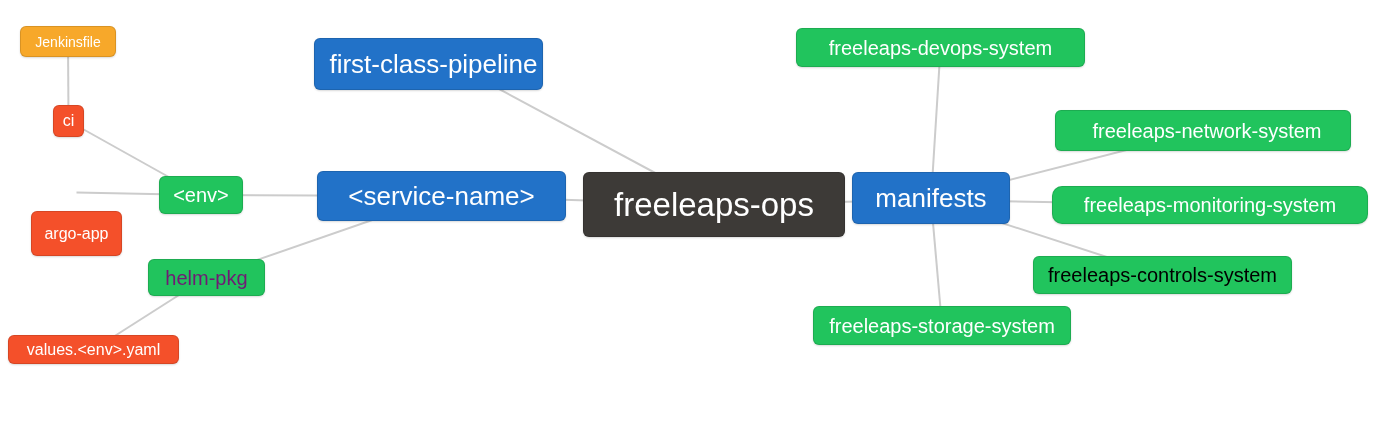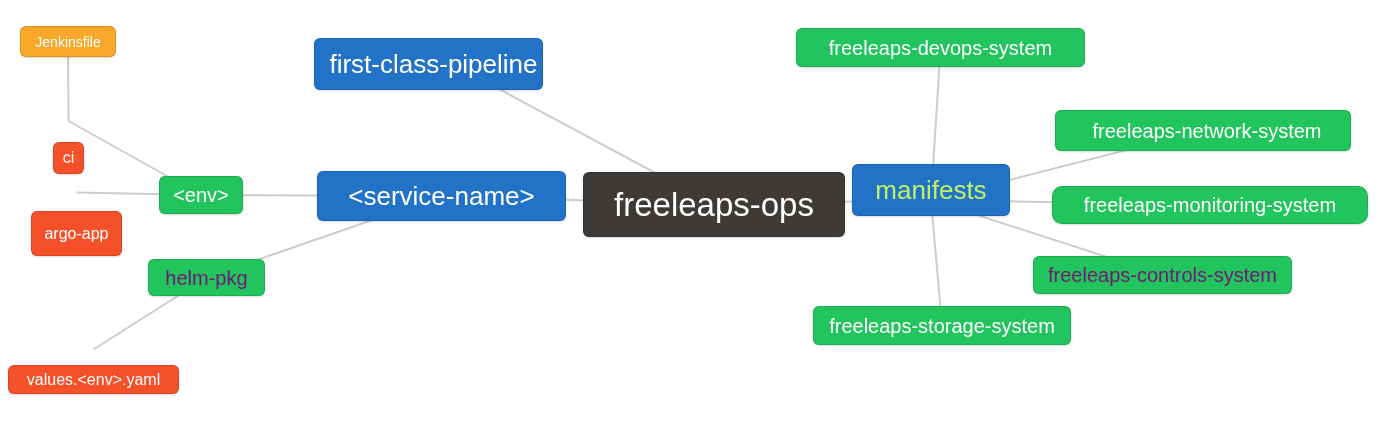--- a/index.html
+++ b/index.html
@@ -52,25 +52,25 @@
       <line x1="931" y1="200" x2="940.5" y2="47.5" stroke="#cccccc" stroke-width="2"></line>
       <line x1="931" y1="200" x2="1203" y2="130.5" stroke="#cccccc" stroke-width="2"></line>
       <line x1="931" y1="200" x2="1210" y2="205" stroke="#cccccc" stroke-width="2"></line>
       <line x1="931" y1="200" x2="1162.5" y2="275" stroke="#cccccc" stroke-width="2"></line>
       <line x1="931" y1="200" x2="942" y2="325.5" stroke="#cccccc" stroke-width="2"></line>
     </svg>
 
 <div class="node" style="left: 583px; top: 172px; width: 262px; height: 65px; font-size: 33px; background: rgb(61, 58, 55); color: rgb(255, 255, 255);">freeleaps-ops</div>
     <div class="node" style="left: 314px; top: 38px; width: 229px; height: 52px; font-size: 26px; background: rgb(34, 114, 200); color: rgb(255, 255, 255); padding-left: 10px;">first-class-pipeline</div>
     <div class="node" style="left: 317px; top: 171px; width: 249px; height: 50px; font-size: 26px; background: rgb(34, 114, 200); color: rgb(255, 255, 255);">&lt;service-name&gt;</div>
-    <div class="node" style="left: 852px; top: 164px; width: 158px; height: 52px; font-size: 26px; background: rgb(34, 114, 200); color: #bef264;">manifests</div>
+    <div class="node" style="left: 852px; top: 172px; width: 158px; height: 52px; font-size: 26px; background: rgb(34, 114, 200); color: #ffffff;">manifests</div>
     <div class="node" style="left: 159px; top: 176px; width: 84px; height: 38px; font-size: 20px; background: rgb(33, 196, 93); color: rgb(255, 255, 255);">&lt;env&gt;</div>
     <div class="node" style="left: 148px; top: 259px; width: 117px; height: 37px; font-size: 20px; background: rgb(33, 196, 93); color: #701a75;">helm-pkg</div>
-    <div class="node" style="left: 53px; top: 105px; width: 31px; height: 32px; font-size: 16px; background: rgb(244, 80, 42); color: rgb(255, 255, 255); margin-top: 37px;">ci</div>
+    <div class="node" style="left: 53px; top: 105px; width: 31px; height: 32px; font-size: 16px; background: rgb(244, 80, 42); color: rgb(255, 255, 255);">ci</div>
     <div class="node" style="left: 31px; top: 176px; width: 91px; height: 45px; font-size: 16px; background: rgb(244, 80, 42); color: rgb(255, 255, 255); margin-top: 35px;">argo-app</div>
-    <div class="node" style="left: 8px; top: 335px; width: 171px; height: 29px; font-size: 16px; background: rgb(244, 80, 42); color: rgb(255, 255, 255); margin-top: 30px;">values.&lt;env&gt;.yaml</div>
+    <div class="node" style="left: 8px; top: 335px; width: 171px; height: 29px; font-size: 16px; background: rgb(244, 80, 42); color: rgb(255, 255, 255);">values.&lt;env&gt;.yaml</div>
     <div class="node" style="left: 20px; top: 26px; width: 96px; height: 31px; font-size: 14px; background: rgb(247, 168, 42); color: rgb(255, 255, 255);">Jenkinsfile</div>
     <div class="node" style="left: 796px; top: 28px; width: 289px; height: 39px; font-size: 20px; background: rgb(33, 196, 93); color: rgb(255, 255, 255);">freeleaps-devops-system</div>
     <div class="node" style="left: 1055px; top: 110px; width: 296px; height: 41px; font-size: 20px; background: rgb(33, 196, 93); color: rgb(255, 255, 255); padding-left: 8px;">freeleaps-network-system</div>
     <div class="node" style="left: 1052px; top: 186px; width: 316px; height: 38px; font-size: 20px; background: rgb(33, 196, 93); color: rgb(255, 255, 255); border-radius: 10px;">freeleaps-monitoring-system</div>
-    <div class="node" style="left: 1033px; top: 256px; width: 259px; height: 38px; font-size: 20px; background: rgb(33, 196, 93); color: #701a75;">freeleaps-controls-system</div>
+    <div class="node" style="left: 1033px; top: 256px; width: 259px; height: 38px; font-size: 20px; background: rgb(33, 196, 93); color: #000000;">freeleaps-controls-system</div>
     <div class="node" style="left: 813px; top: 306px; width: 258px; height: 39px; font-size: 20px; background: rgb(33, 196, 93); color: rgb(255, 255, 255);">freeleaps-storage-system</div>
   </div>
 
 </body></html>

